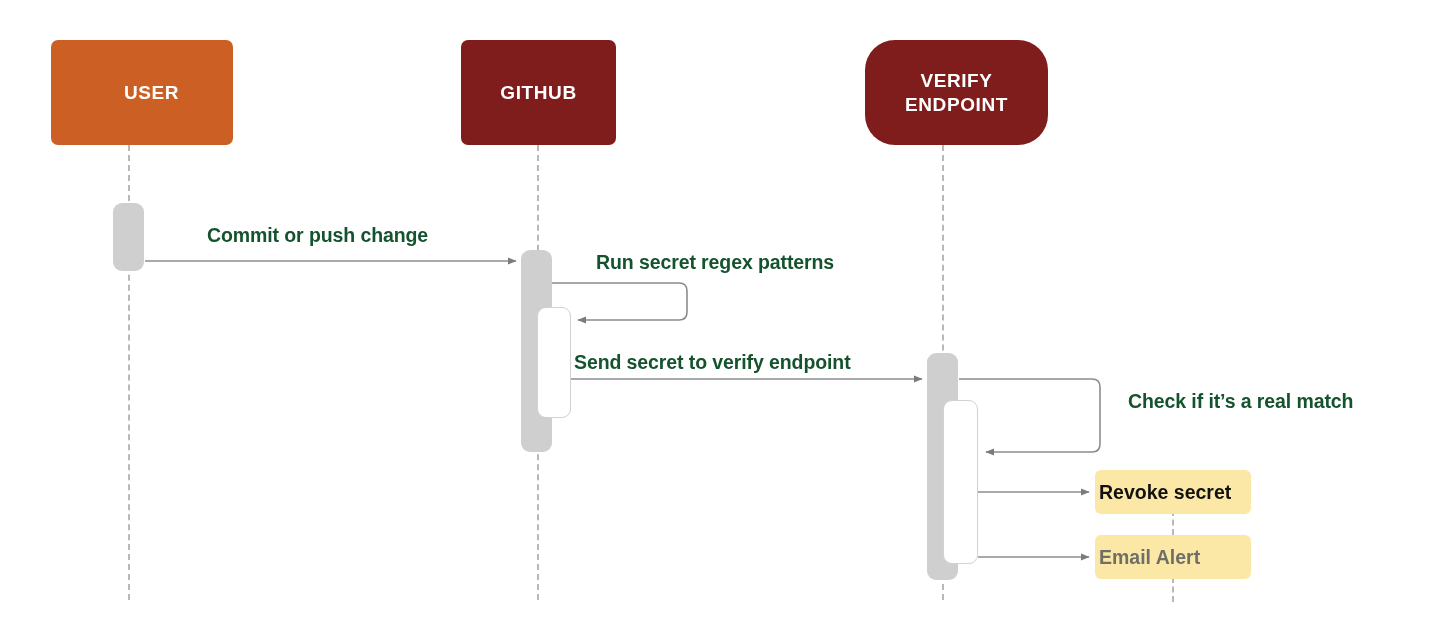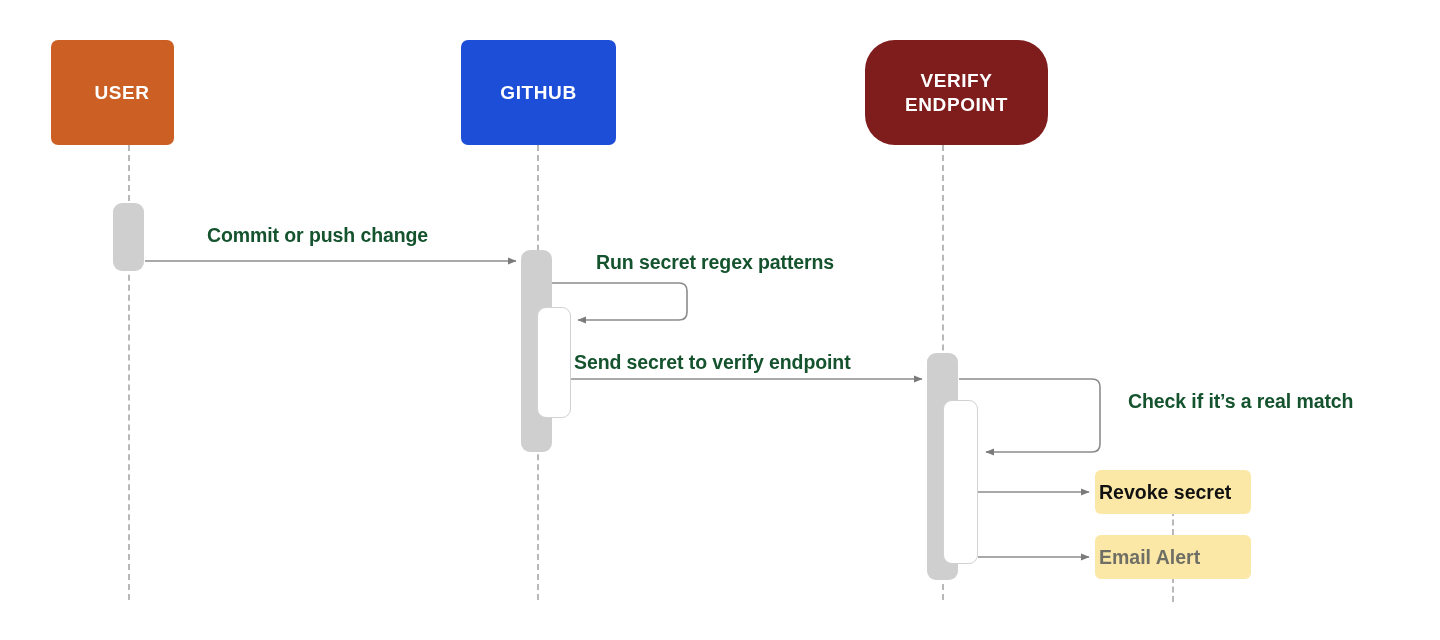--- a/index.html
+++ b/index.html
@@ -86,25 +86,25 @@
 </head>
 <body>
 
 <div id="canvas">
 
   <div class="lifeline" style="left:128px; top:145px; height:455px;"></div>
   <div class="lifeline" style="left:537px; top:145px; height:455px;"></div>
   <div class="lifeline" style="left:942px; top:145px; height:455px;"></div>
   <div class="lifeline" style="left:1172px; top:510px; height:92px;"></div>
 
-  <div class="actor-box" style="left:51px; top:40px; width:123px; height:105px; background:#cc5f24;padding-left:25px;">
+  <div class="actor-box" style="left:51px; top:40px; width:182px; height:105px; background:#cc5f24;padding-left:25px;">
     <span>USER</span>
   </div>
 
-  <div class="actor-box" style="left:461px; top:40px; width:155px; height:105px; background:#1d4ed8;">
+  <div class="actor-box" style="left:461px; top:40px; width:155px; height:105px; background:#7f1d1d;">
     <span>GITHUB</span>
   </div>
 
   <div class="actor-box" style="left:865px; top:40px; width:183px; height:105px; background:#7f1d1d;border-radius:30px;">
     <span>
       <span>VERIFY</span><br>
       <span>ENDPOINT</span>
     </span>
   </div>
 

